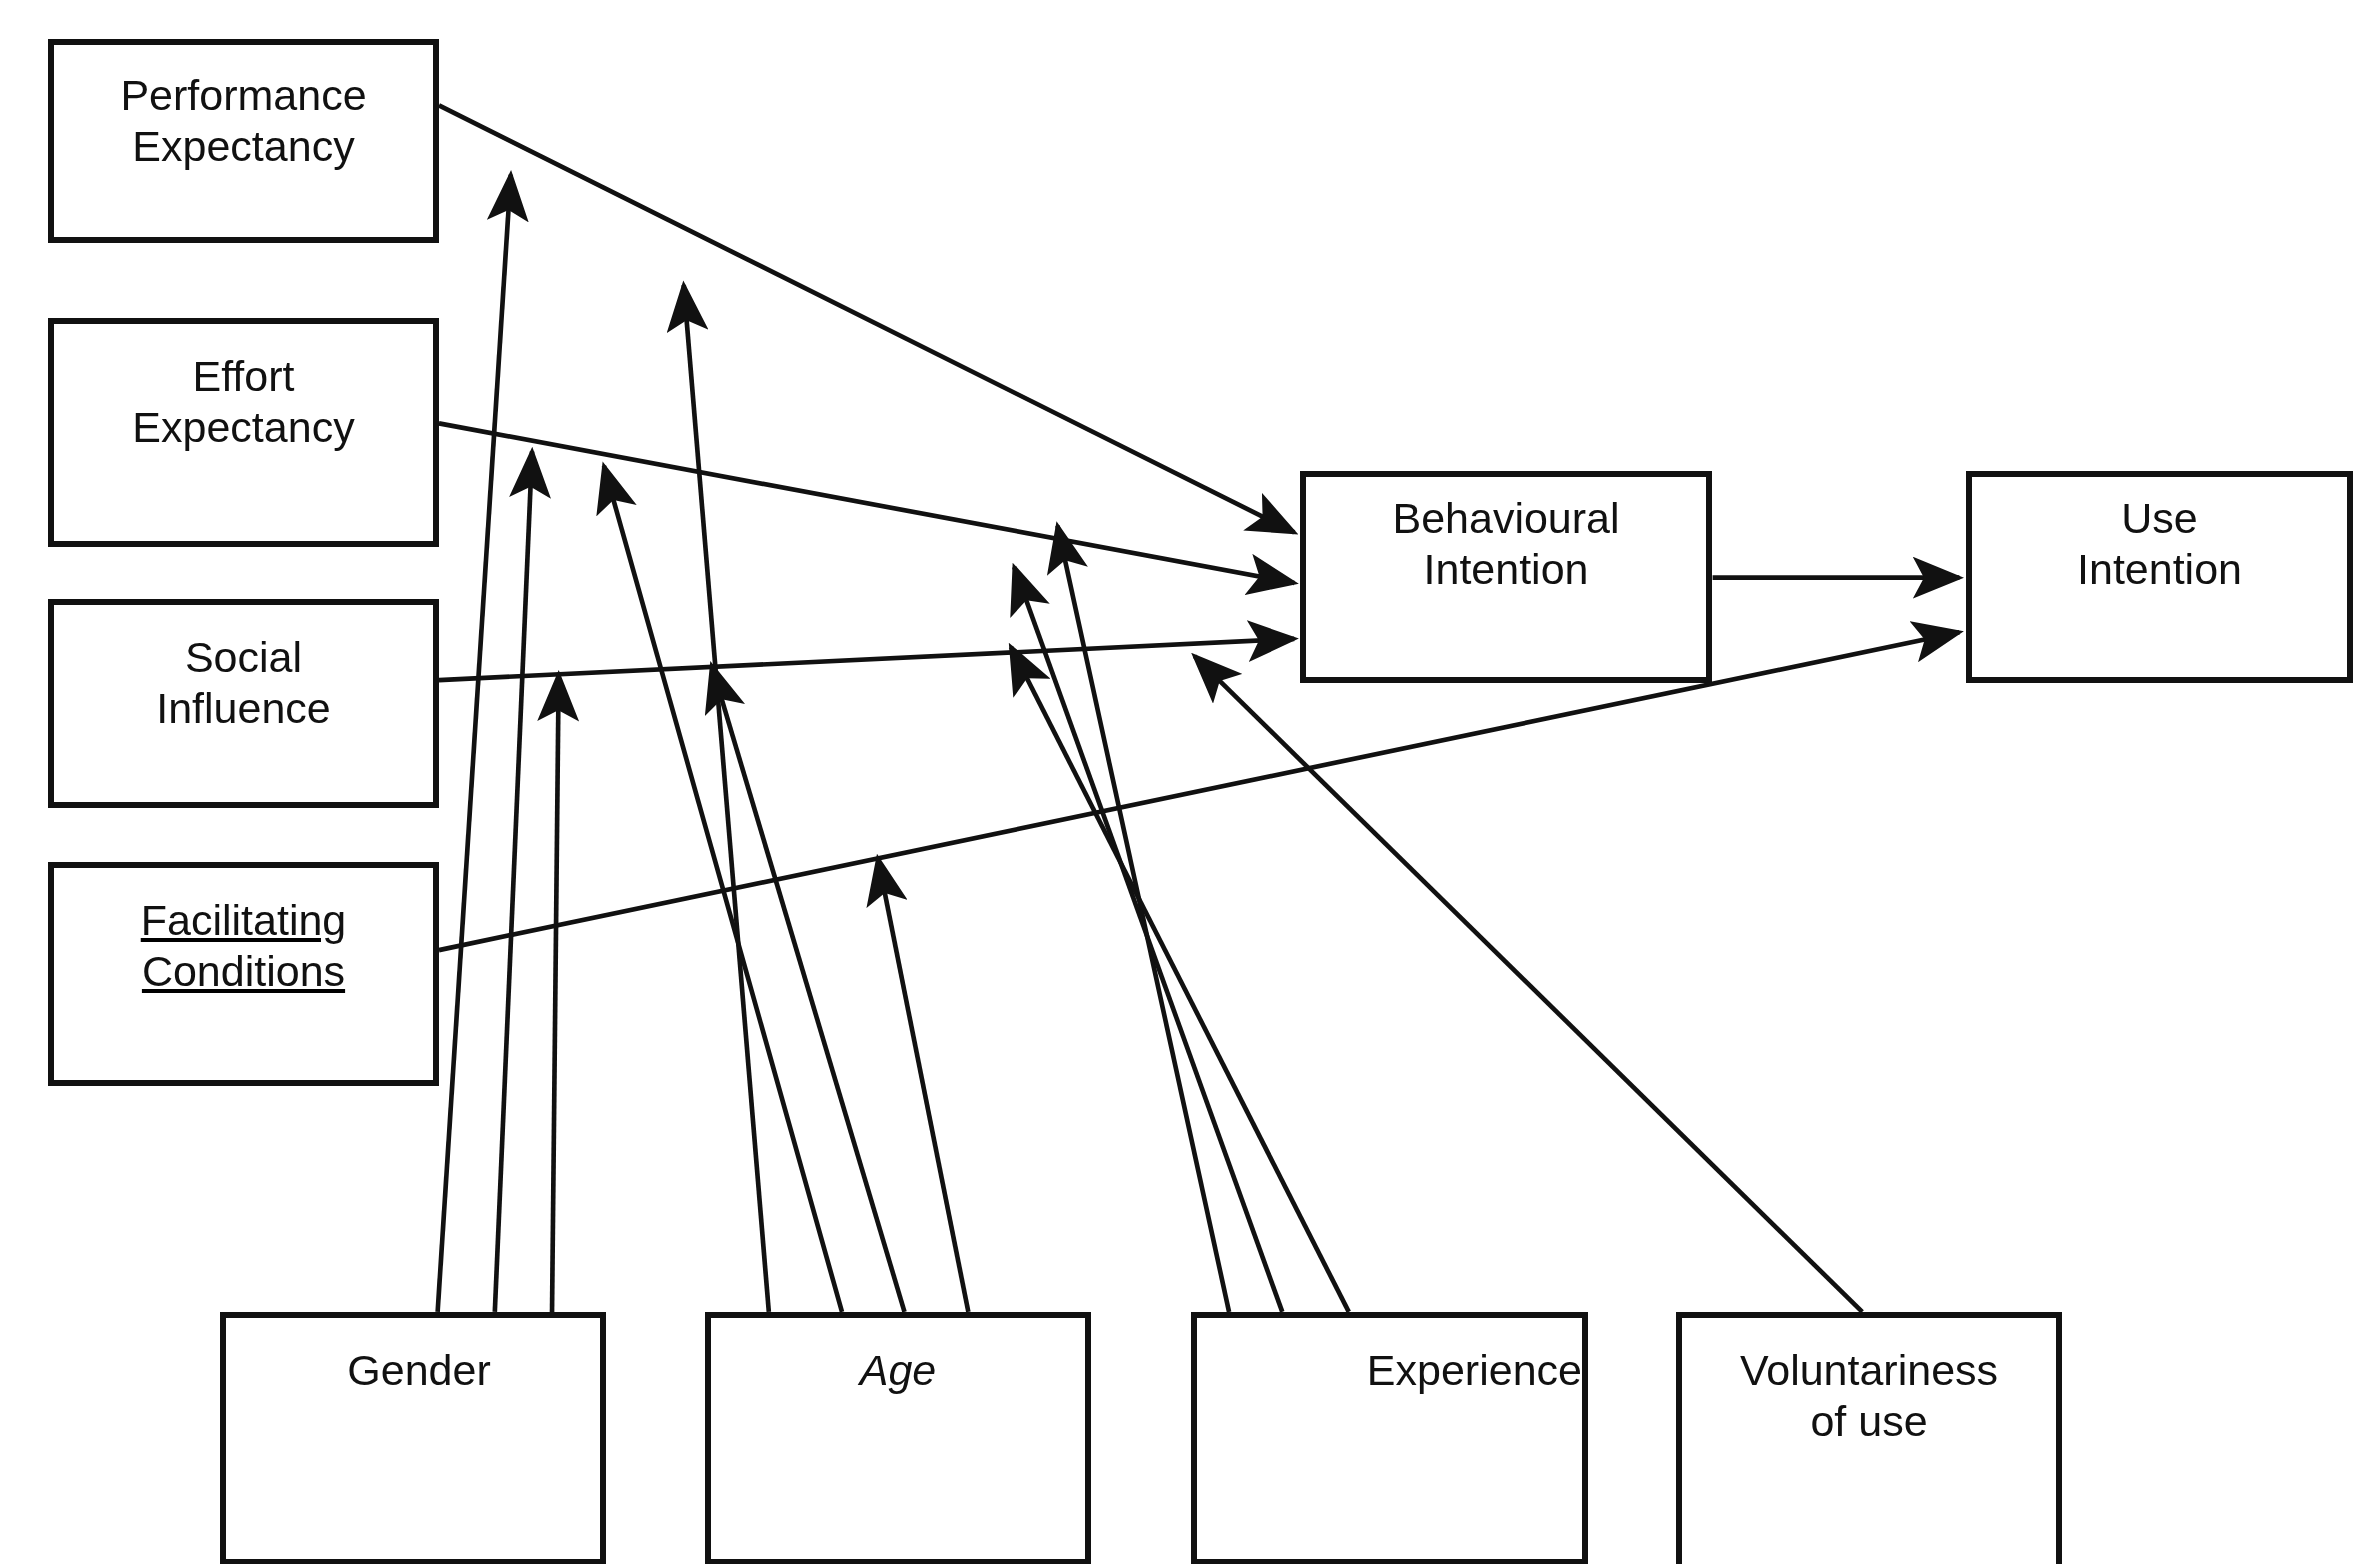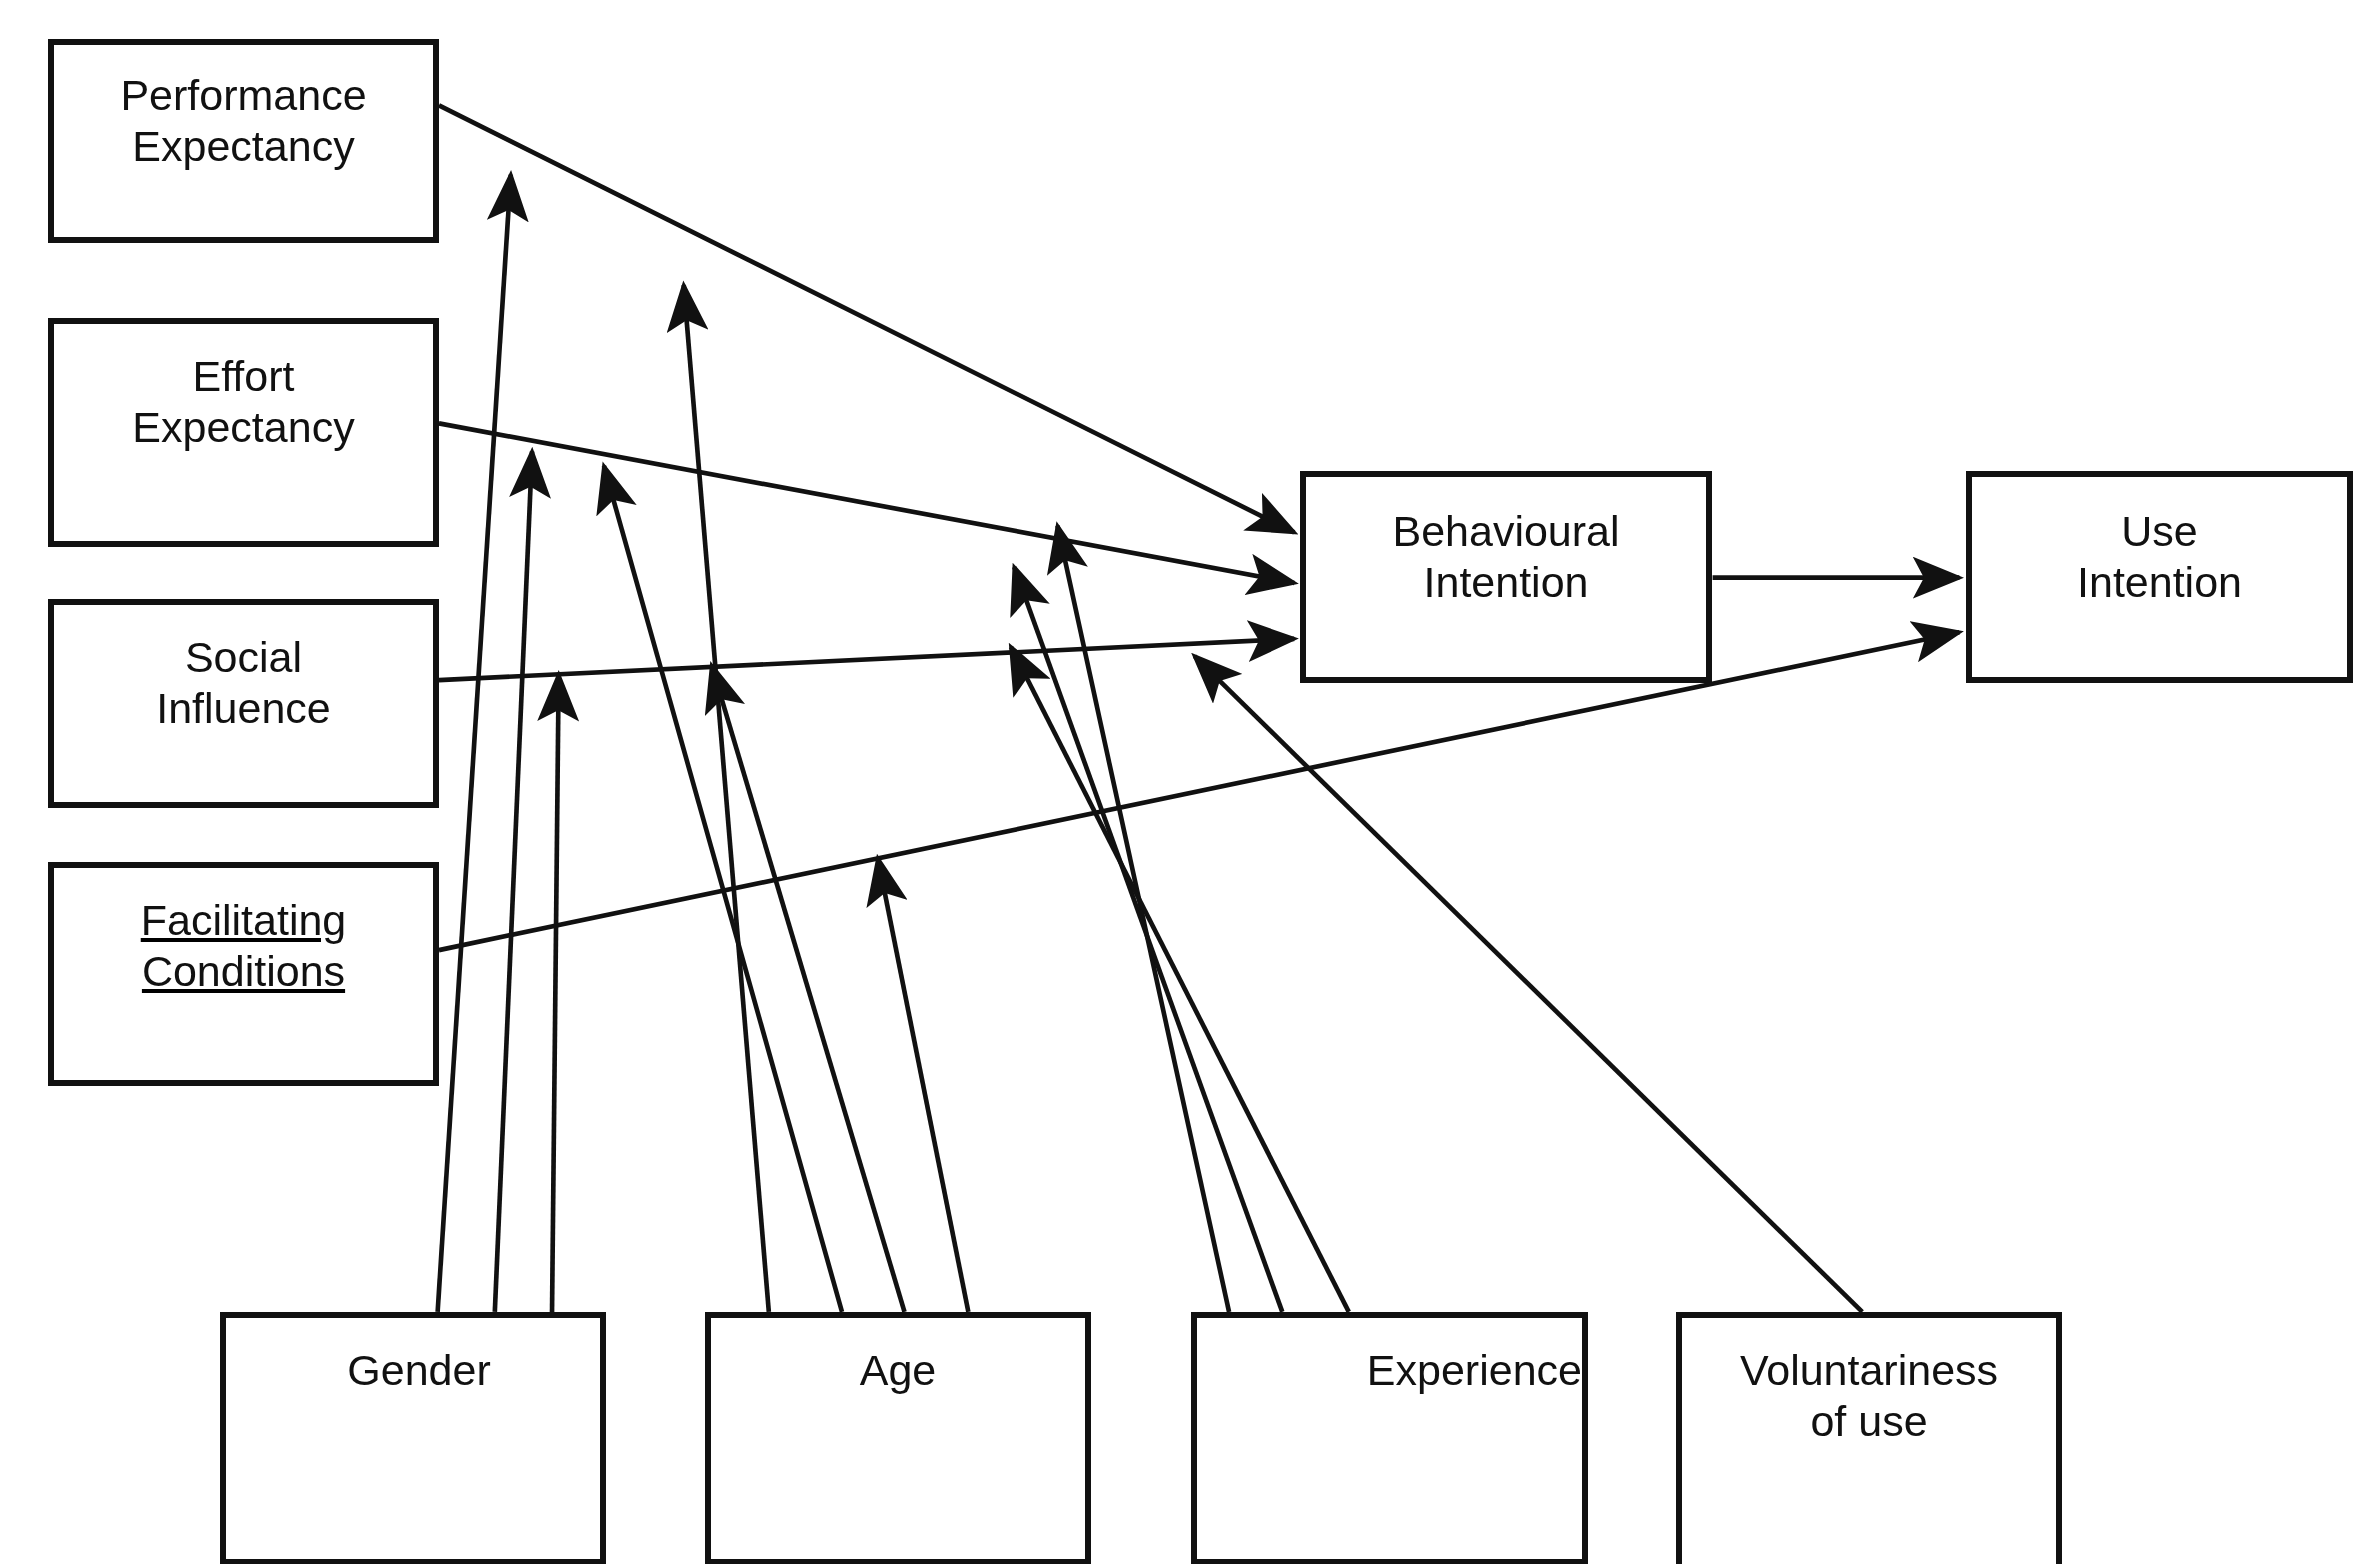--- a/index.html
+++ b/index.html
@@ -7,21 +7,21 @@
         font-family:"Liberation Sans", sans-serif;overflow:hidden;}
   svg#canvas{position:absolute;left:0;top:0;width:2377px;height:1565px;}
   .node{position:absolute;box-sizing:border-box;background:#ffffff;
         border:6px solid #111111;display:flex;align-items:flex-start;
         justify-content:center;}
   .node .label{display:block;text-align:center;color:#111111;
         font-size:43px;line-height:1.18;font-weight:400;
         font-family:"Liberation Sans", sans-serif;white-space:pre-line;}
   .node.pad-a .label{padding-top:25px;}
   .node.pad-b .label{padding-top:27px;}
-  .node.pad-c .label{padding-top:29px;}
+  .node.pad-c .label{padding-top:16px;}
 </style>
 </head>
 <body>
 
 <div id="root">
 
   <svg id="canvas" viewBox="0 0 3574 2352" xmlns="http://www.w3.org/2000/svg">
     <defs>
       <marker id="ah" markerWidth="11" markerHeight="9" refX="10" refY="4.5" orient="auto" markerUnits="strokeWidth">
         <path d="M0,0 L11,4.5 L0,9 L2.4,4.5 Z" fill="#111111"></path>
@@ -67,21 +67,21 @@
     <span class="label">Behavioural
 Intention</span>
   </div>
   <div class="node pad-c" style="left: 1966px; top: 471px; width: 387px; height: 212px; border-color: rgb(17, 17, 17);">
     <span class="label">Use
 Intention</span>
   </div>
   <div class="node pad-b" style="left: 220px; top: 1312px; width: 386px; height: 253px; border-color: rgb(17, 17, 17); padding-left: 12px;">
     <span class="label">Gender</span>
   </div>
-  <div class="node pad-b" style="left: 705px; top: 1312px; width: 386px; height: 253px; border-color: rgb(17, 17, 17);">
+  <div class="node pad-b" style="left: 705px; top: 1312px; width: 386px; height: 253px; border-color: rgb(17, 17, 17); font-style: italic;">
     <span class="label">Age</span>
   </div>
   <div class="node pad-b" style="left: 1191px; top: 1312px; width: 397px; height: 253px; border-color: rgb(17, 17, 17); justify-content: flex-end;">
     <span class="label">Experience</span>
   </div>
   <div class="node pad-b" style="left: 1676px; top: 1312px; width: 386px; height: 320px; border-color: rgb(17, 17, 17);">
     <span class="label">Voluntariness
 of use</span>
   </div>
 

